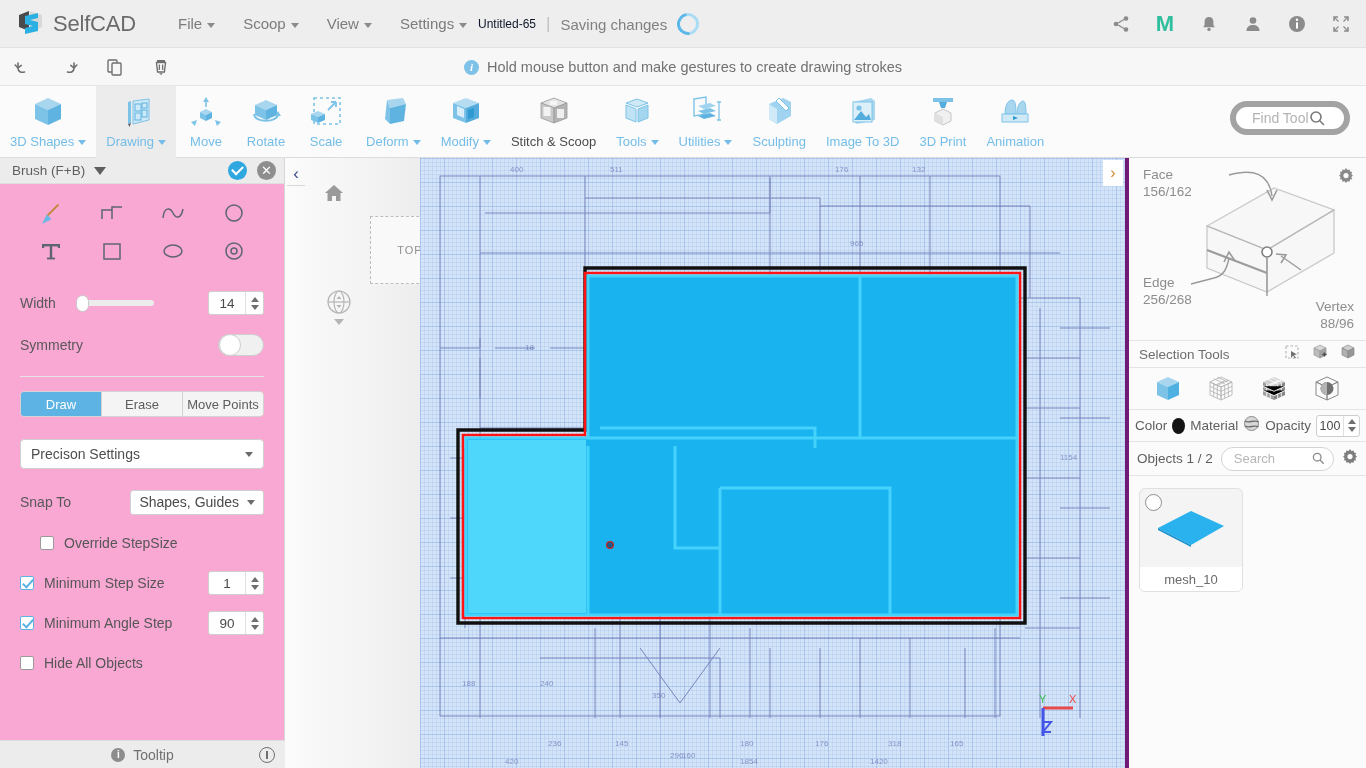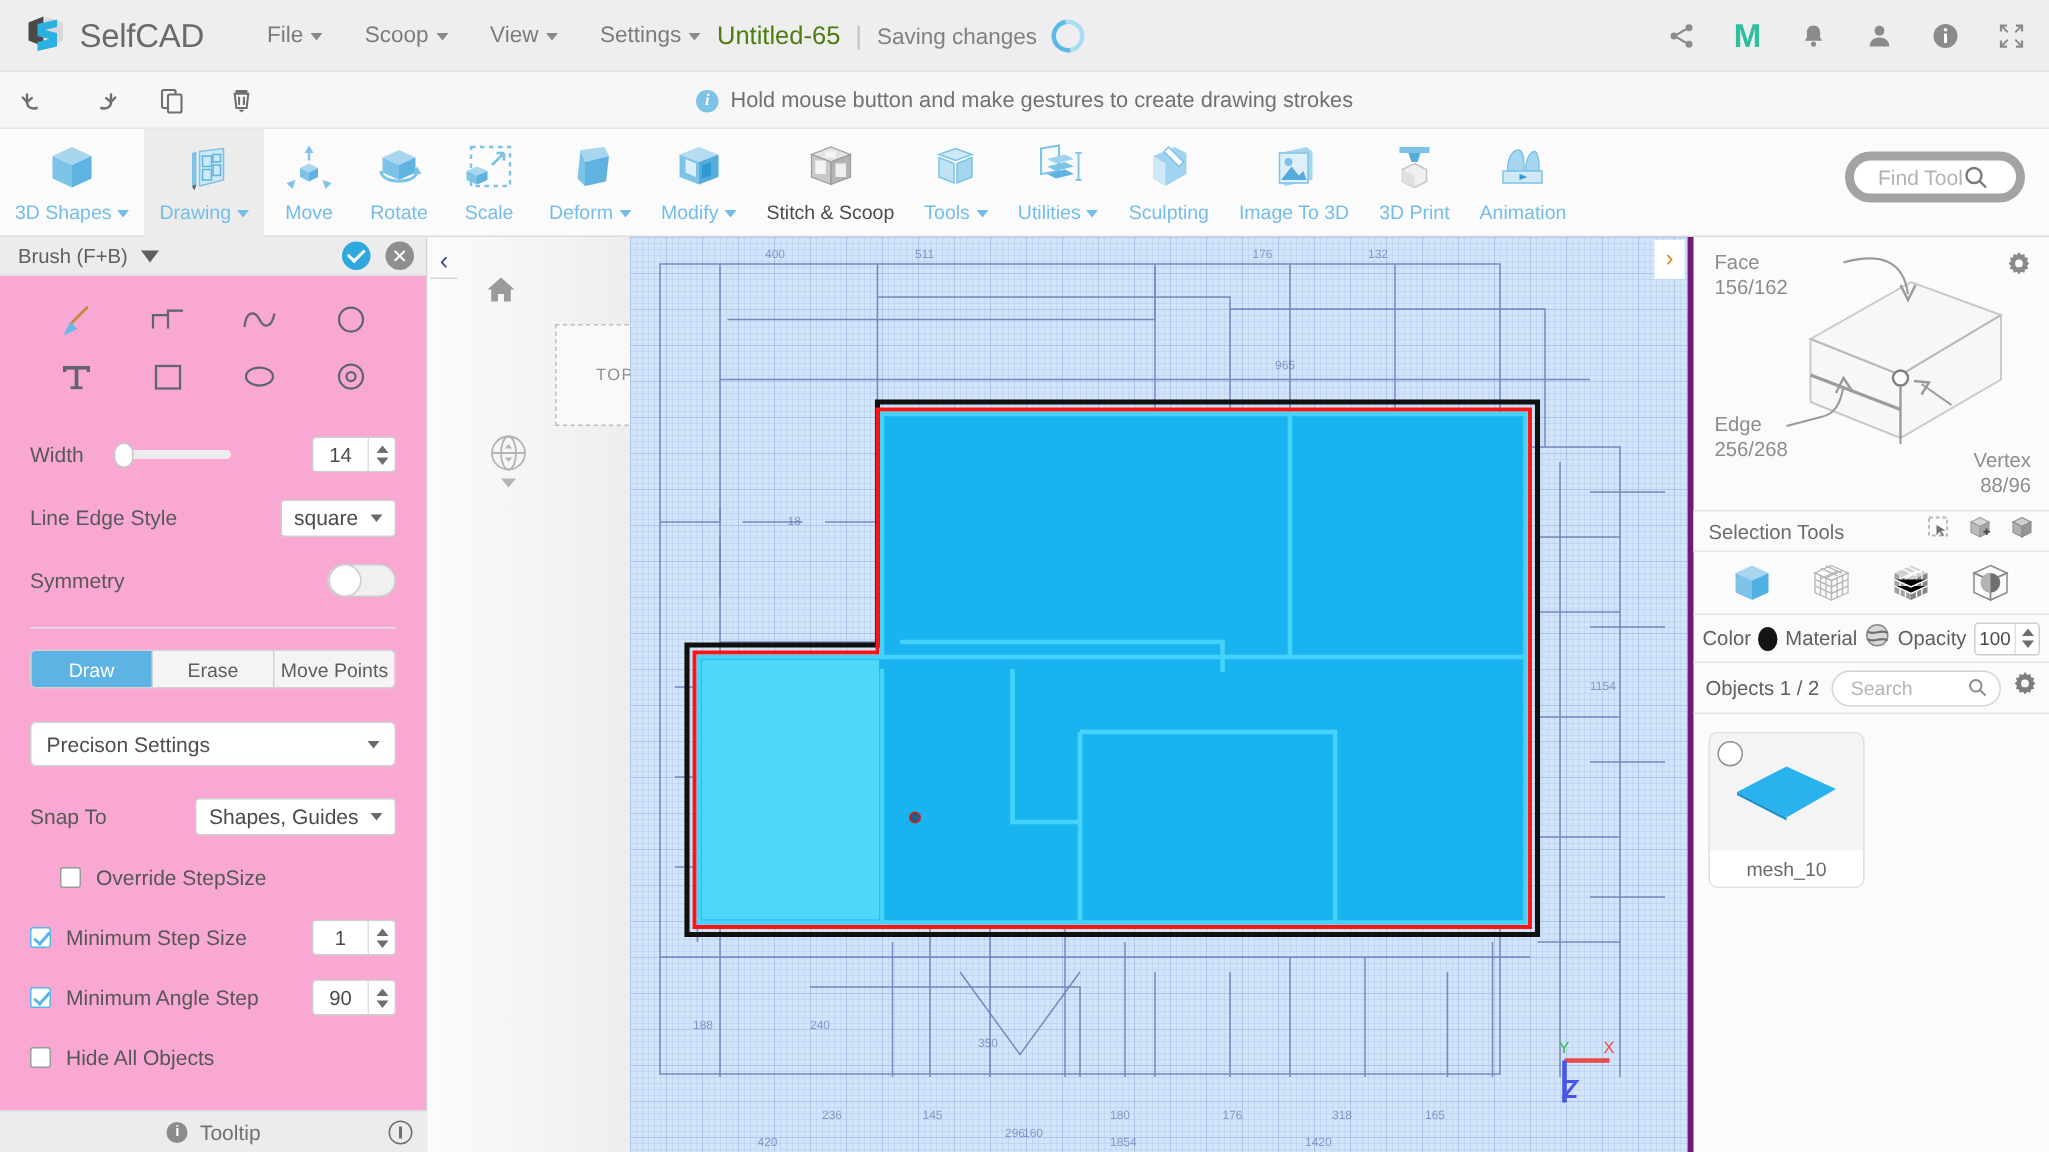--- a/index.html
+++ b/index.html
@@ -32,21 +32,21 @@
   }
   .caret {
     display: inline-block; width: 0; height: 0; margin-left: 5px;
     border-left: 4px solid transparent; border-right: 4px solid transparent;
     border-top: 5px solid #8a8a8a; vertical-align: middle;
   }
   .doc-title-wrap {
     position: absolute; left: 478px; top: 0; height: 48px;
     display: flex; align-items: center; gap: 10px;
   }
-  .doc-title { font-size: 17px; color: #4d7c0f; }
+  .doc-title { font-size: 12px; color: #0f172a; }
   .doc-sep { color: #c0c0c0; font-size: 17px; }
   .doc-status { font-size: 15px; color: #808080; }
   .spinner {
     width: 22px; height: 22px; border-radius: 50%;
     border: 3px solid #5cb8e8; border-top-color: #a9dcf5; border-right-color:#a9dcf5;
     transform: rotate(35deg);
   }
   .top-icons {
     position: absolute; right: 14px; top: 0; height: 48px;
     display: flex; align-items: center; gap: 22px;
@@ -708,28 +708,20 @@
         <div class="spacer"></div>
         <div class="numbox">
           <input type="text" value="14" style="">
           <div class="spin">
               <i class="up"></i>
               <i class="dn"></i>
             </div>
         </div>
       </div>
 
-      <div class="row">
-        <span class="row-label">Line Edge Style</span>
-        <div class="spacer"></div>
-        <div class="selectbox" style="width:77px;justify-content:space-between;">
-          <span>square</span>
-          <i class="sel-caret"></i>
-        </div>
-      </div>
 
       <div class="row">
         <span class="row-label">Symmetry</span>
         <div class="spacer"></div>
         <div class="toggle">
           <div class="toggle-knob"></div>
         </div>
       </div>
 
       <div class="divider"></div>

